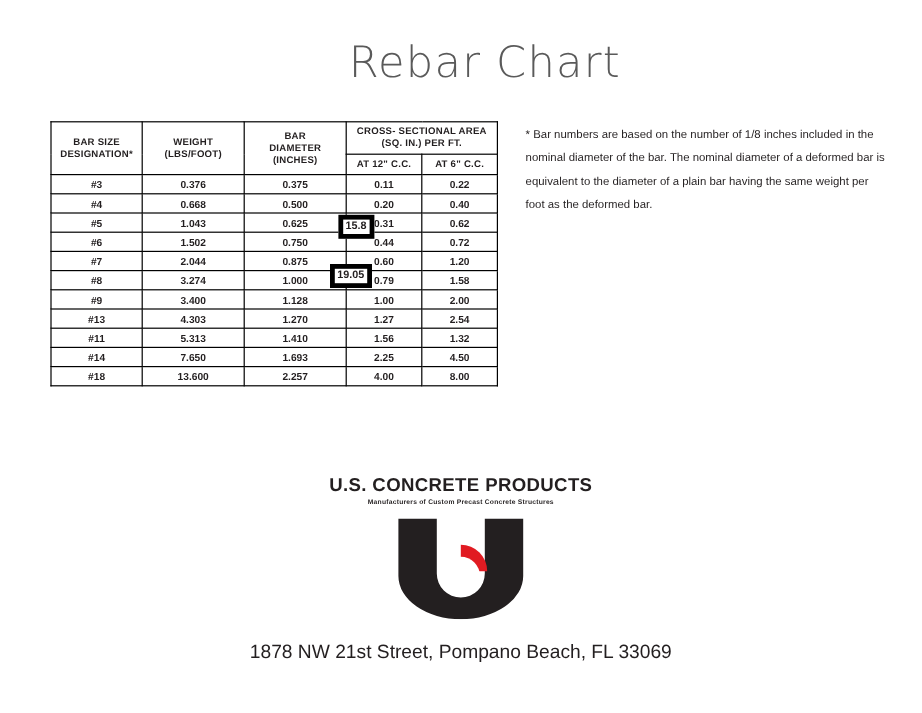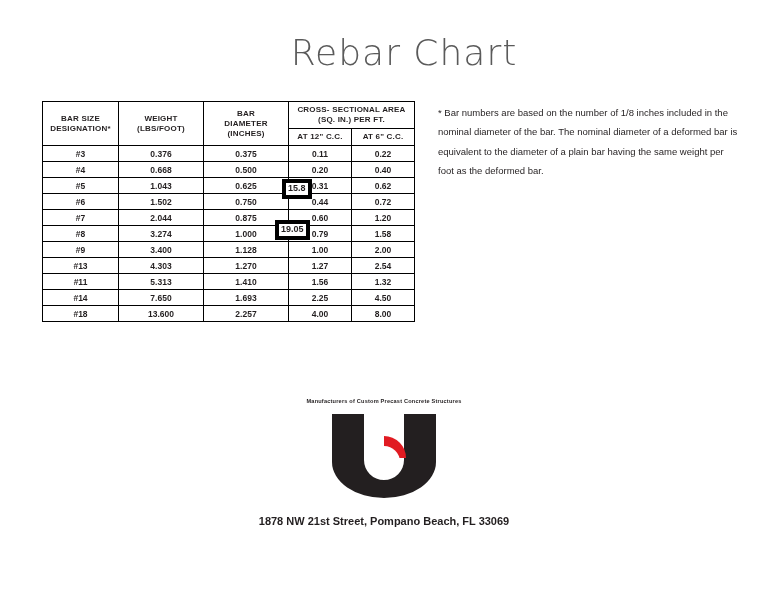--- a/index.html
+++ b/index.html
@@ -135,22 +135,22 @@
   .logo {
     position: relative;
     width: 120px;
     height: 84px;
     margin: 10px auto 0 auto;
   }
   .logo svg { display: block; }
 
   .addr {
     margin-top: 16px;
-    font-size: 11px;
-    font-weight: bold;
+    font-size: 16px;
+    font-weight: normal;
     color: #231f20;
     line-height: 1.45;
   }
   .addr div { margin: 0; }
 </style>
 </head>
 <body>
 
 <h1 class="page-title">Rebar Chart</h1>
 
@@ -270,20 +270,21 @@
 
     <div class="annot annot-1">15.8</div>
     <div class="annot annot-2">19.05</div>
   </div>
 
   <div class="note">* Bar numbers are based on the number of 1/8 inches included in the nominal diameter of the bar.  The nominal diameter of a deformed bar is equivalent to the diameter of a plain bar having the same weight per foot as the deformed bar.</div>
 
 </div>
 
 <div class="footer">
+  <div class="brand-name">U.S. CONCRETE PRODUCTS</div>
   <div class="brand-sub">Manufacturers of Custom Precast Concrete Structures</div>
 
   <div class="logo">
     <svg width="120" height="84" viewBox="0 0 120 84" xmlns="http://www.w3.org/2000/svg">
       <path d="M8 0 H40 V46 A20 20 0 0 0 80 46 V0 H112 V48 A52 36 0 0 1 8 48 Z" fill="#231f20"></path>
       <path d="M60 22 A22 22 0 0 1 82 44 L60 44 Z" fill="#e11b22"></path>
       <circle cx="60" cy="48" r="16" fill="#ffffff"></circle>
     </svg>
   </div>
 

